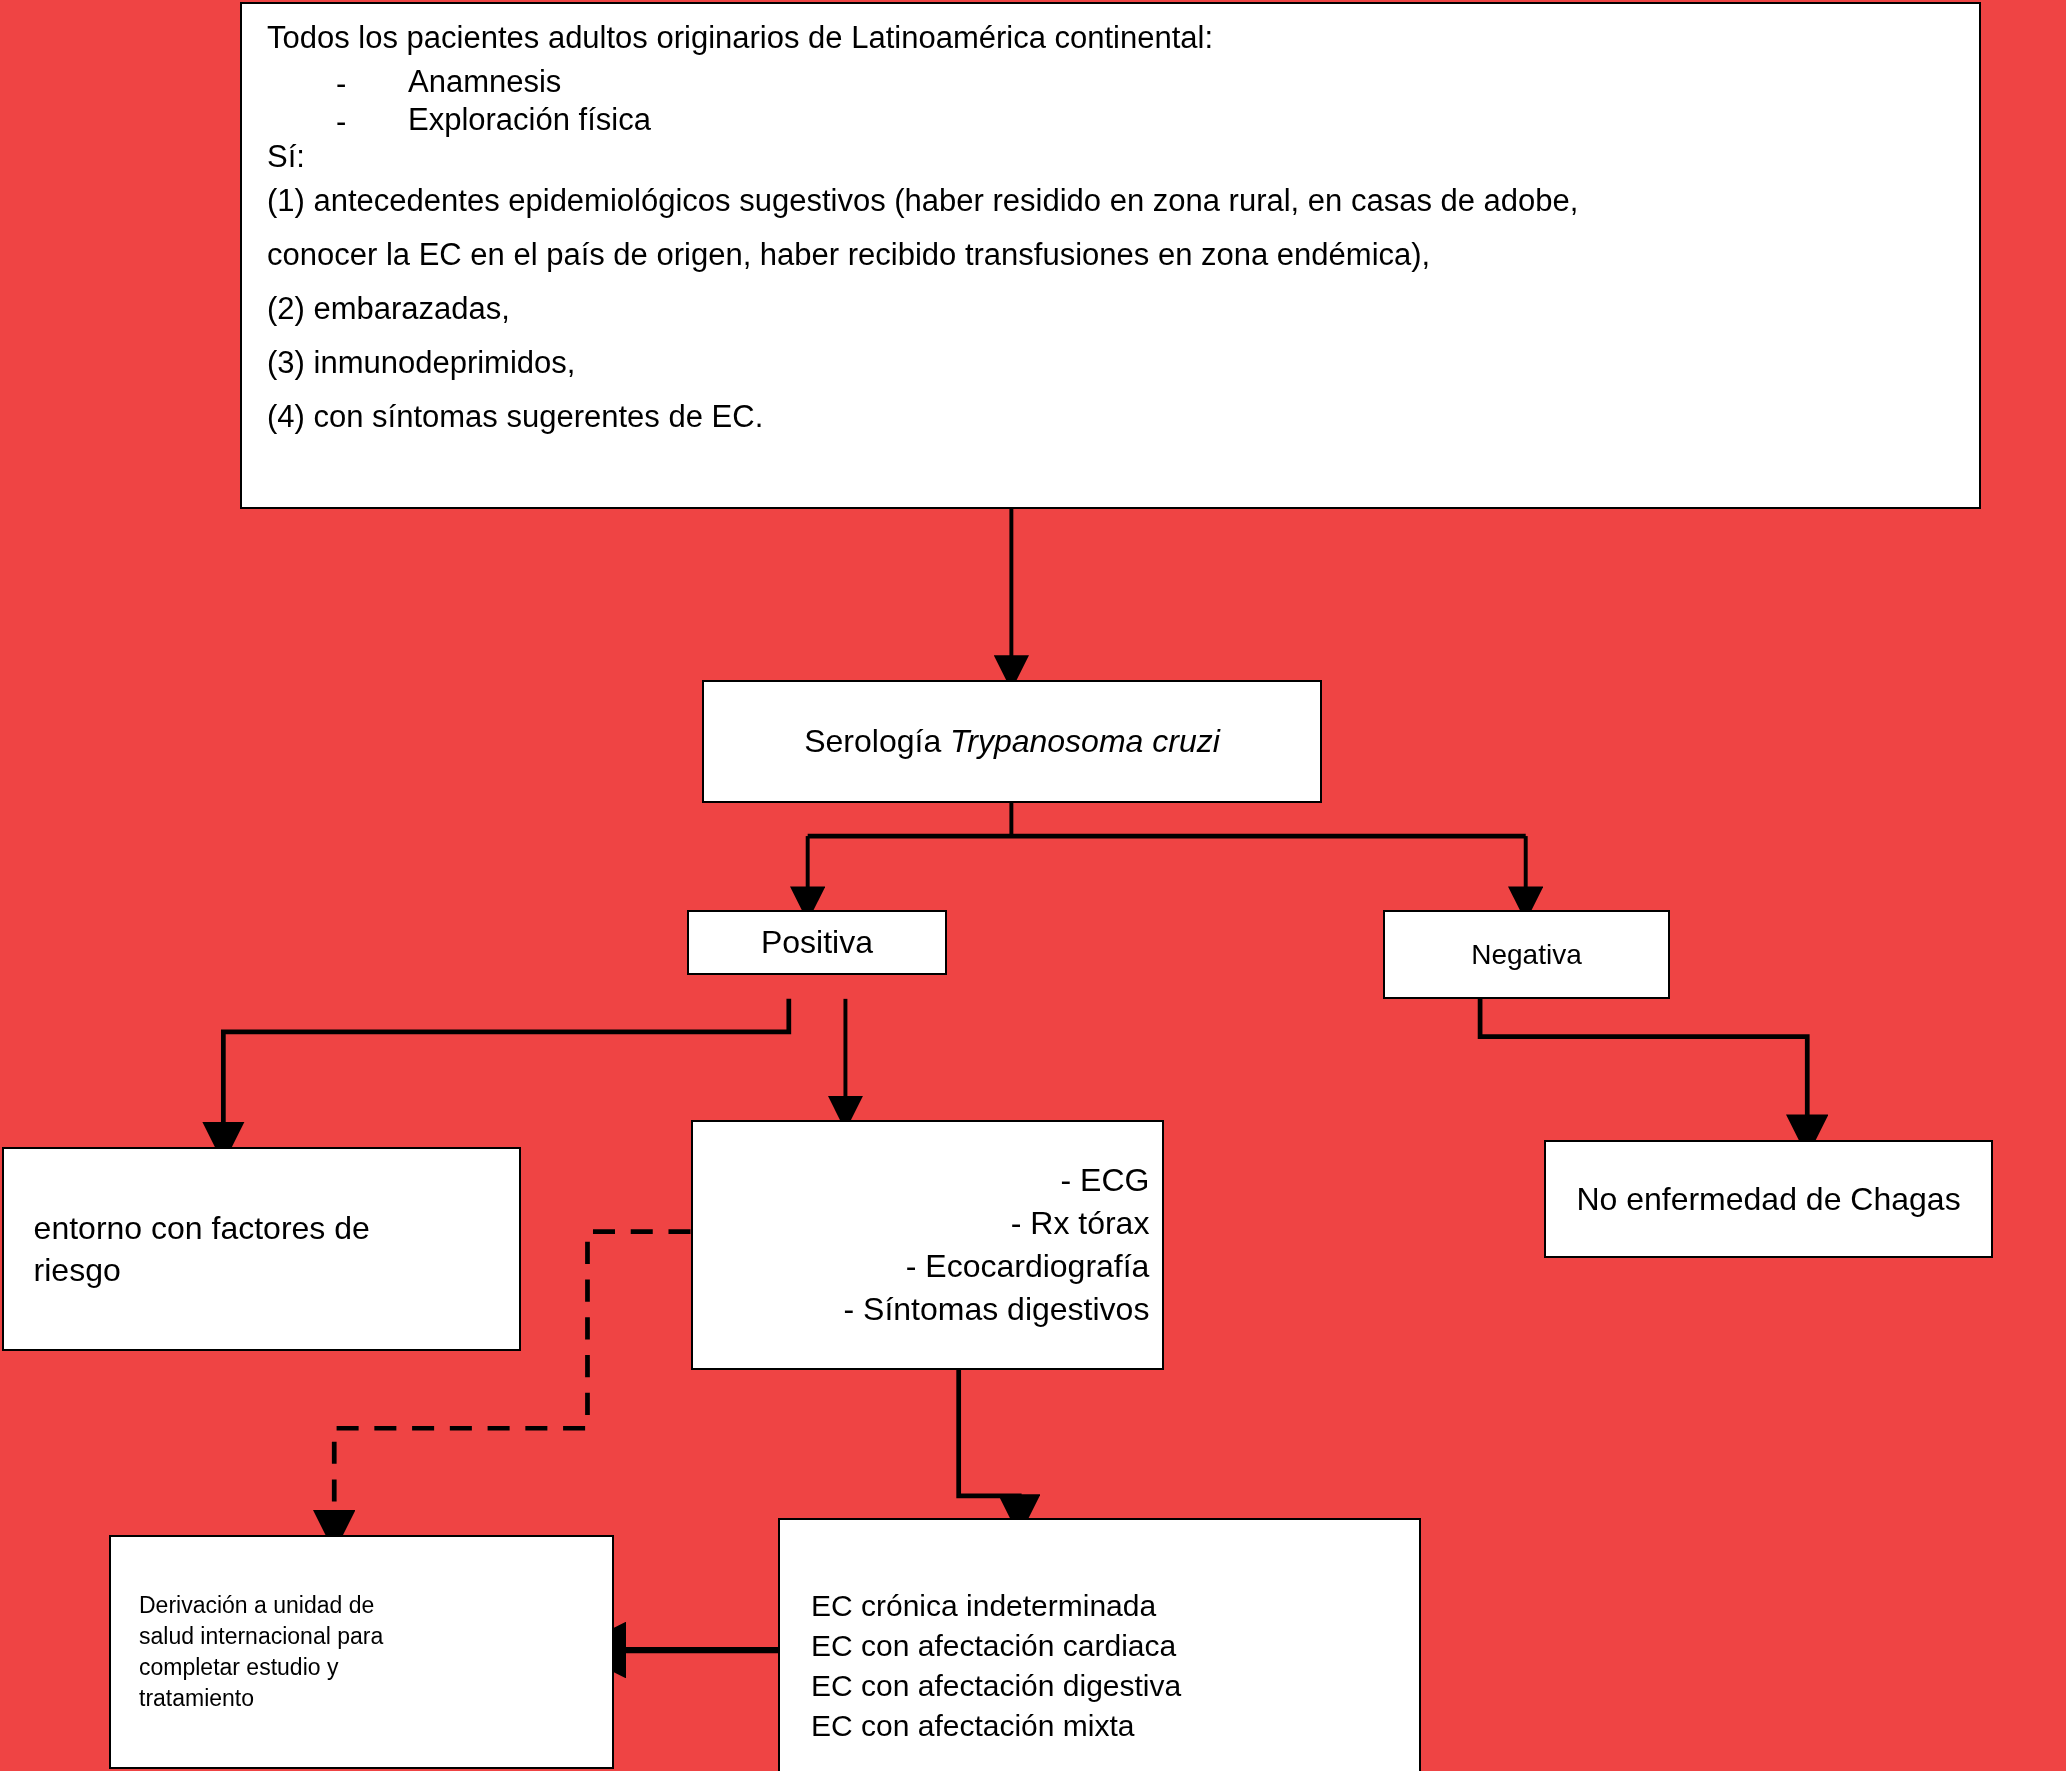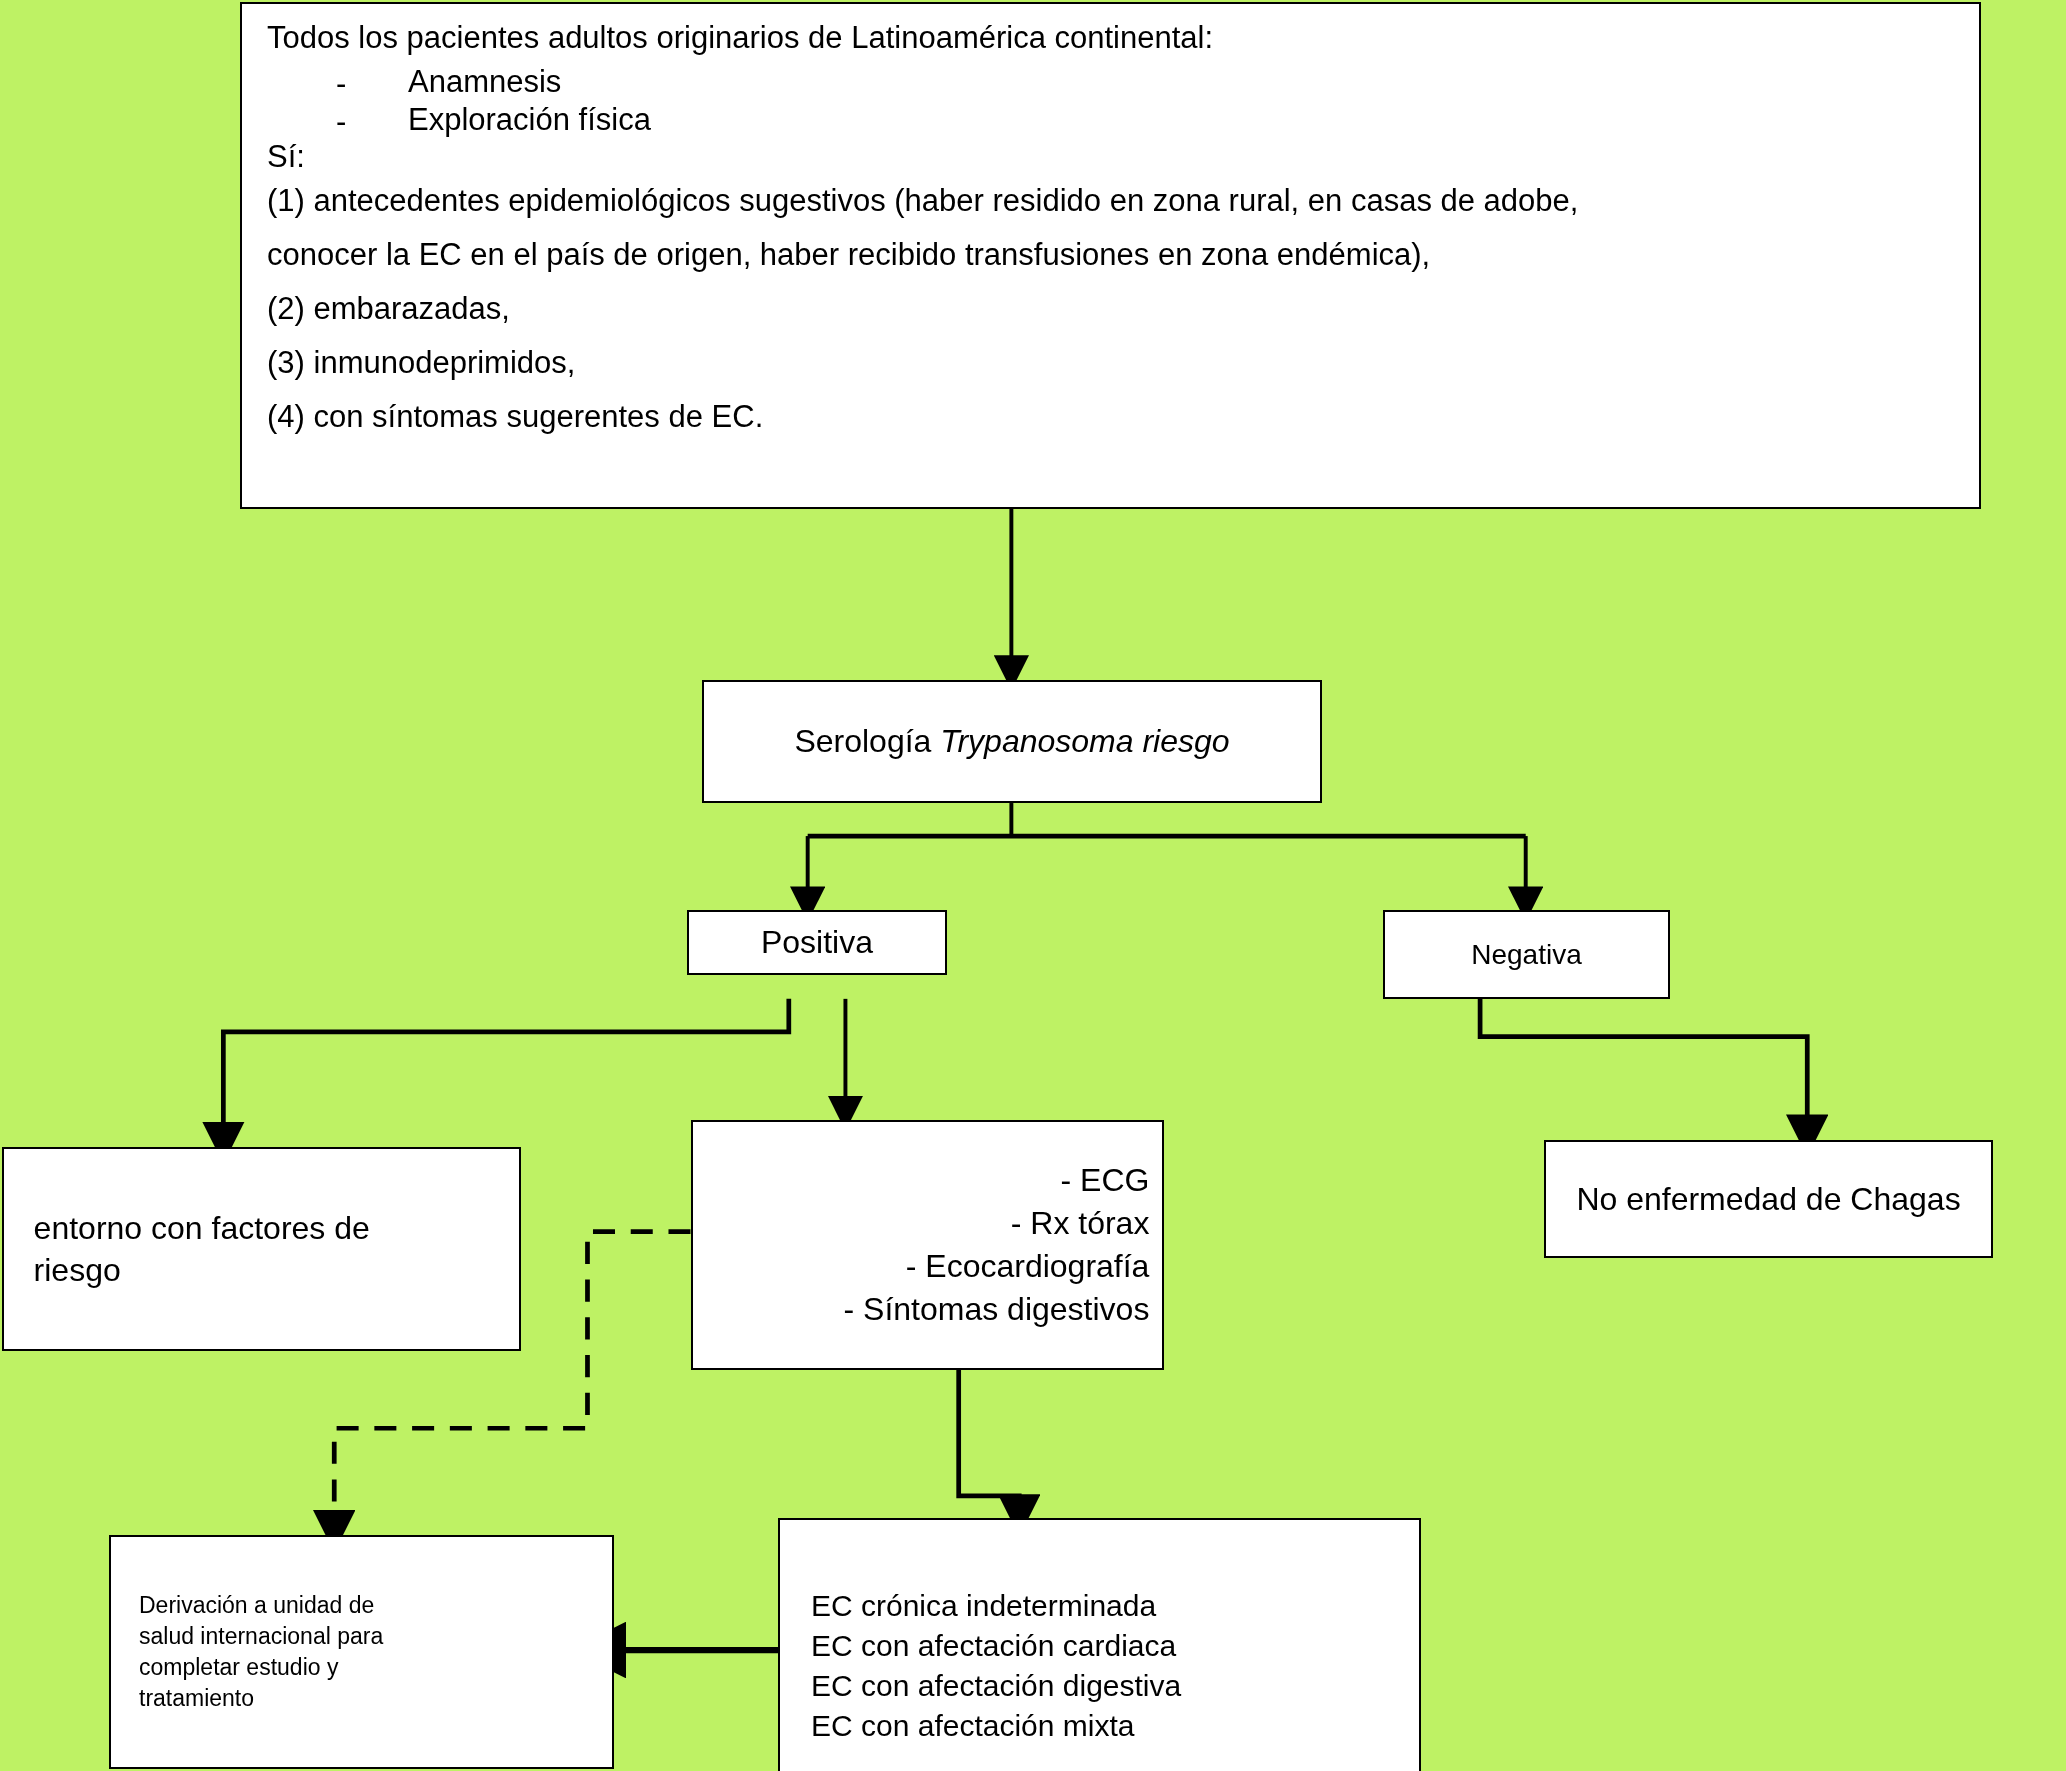--- a/index.html
+++ b/index.html
@@ -8,21 +8,21 @@
     background: #ffffff;
   }
   body {
     font-family: "Liberation Sans", sans-serif;
     color: #000000;
   }
   #flowchart-root {
     position: relative;
     width: 2066px;
     height: 1772px;
-    background: #bef264;
+    background: #ef4444;
     overflow: hidden;
   }
   #connectors {
     position: absolute;
     left: 0;
     top: 0;
     width: 2066px;
     height: 1772px;
     pointer-events: none;
   }
@@ -191,21 +191,21 @@
     <div class="line">conocer la EC en el país de origen, haber recibido transfusiones en zona endémica),</div>
     <div class="gap-md"></div>
     <div class="line">(2) embarazadas,</div>
     <div class="gap-md"></div>
     <div class="line">(3) inmunodeprimidos,</div>
     <div class="gap-md"></div>
     <div class="line">(4) con síntomas sugerentes de EC.</div>
   </div>
 
   <div class="node center" id="node-serology">
-    <div class="line"><span>Serología </span><span class="sci">Trypanosoma riesgo</span></div>
+    <div class="line"><span>Serología </span><span class="sci">Trypanosoma cruzi</span></div>
   </div>
 
   <div class="node center" id="node-positiva">
     <div class="line">Positiva</div>
   </div>
 
   <div class="node center" id="node-negativa">
     <div class="line">Negativa</div>
   </div>
 

